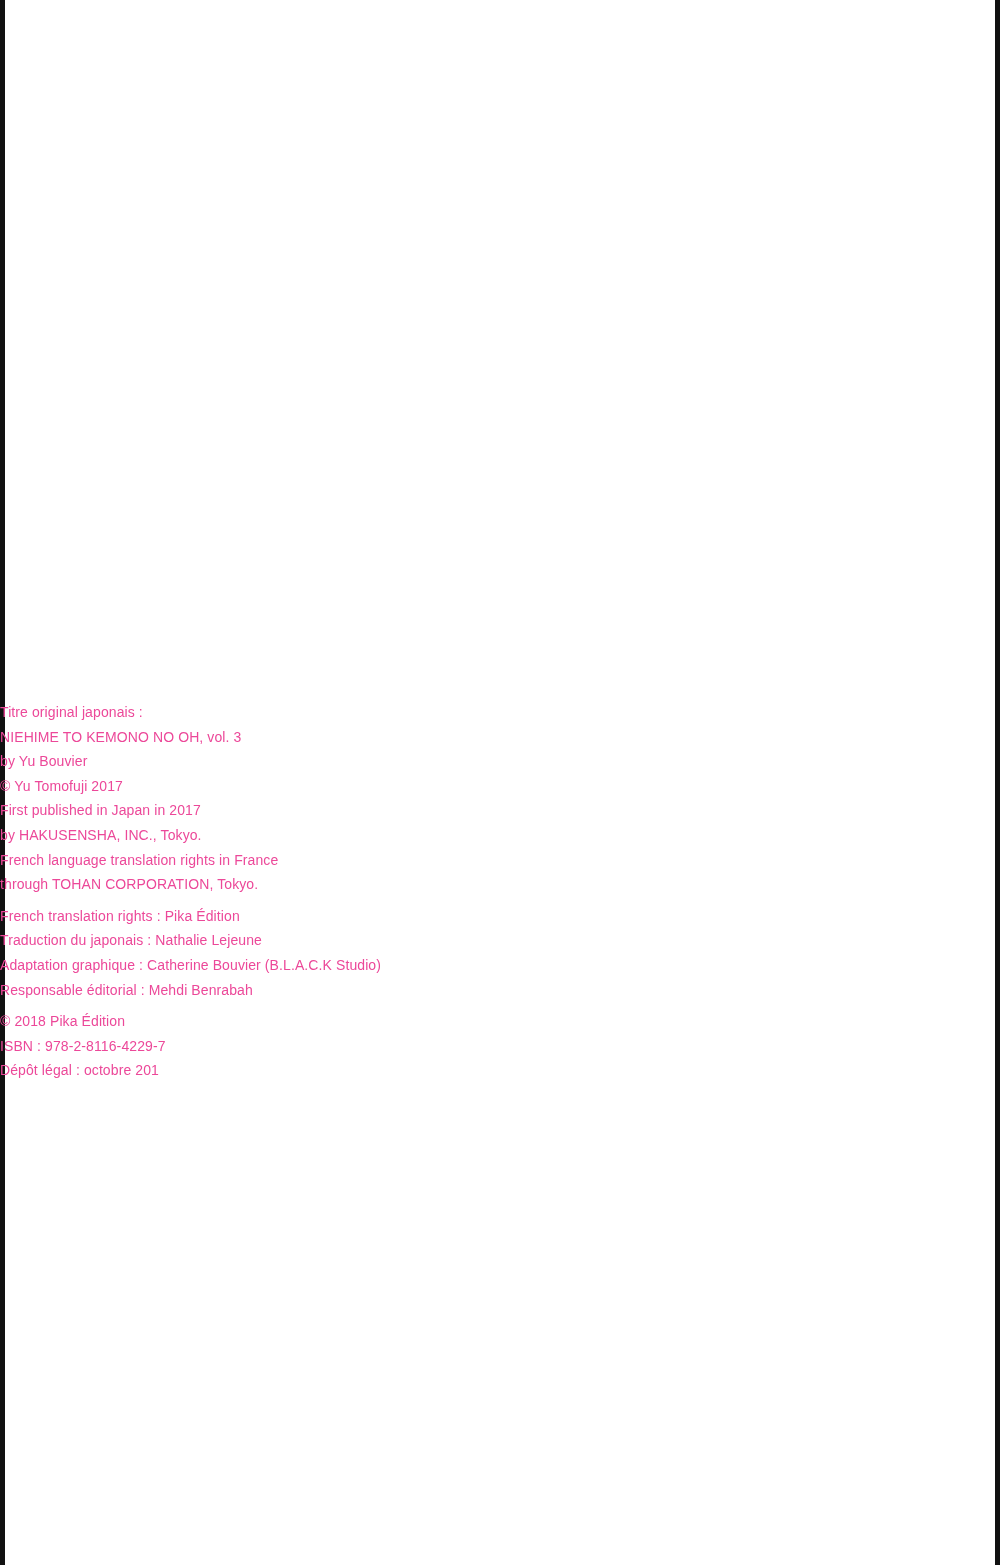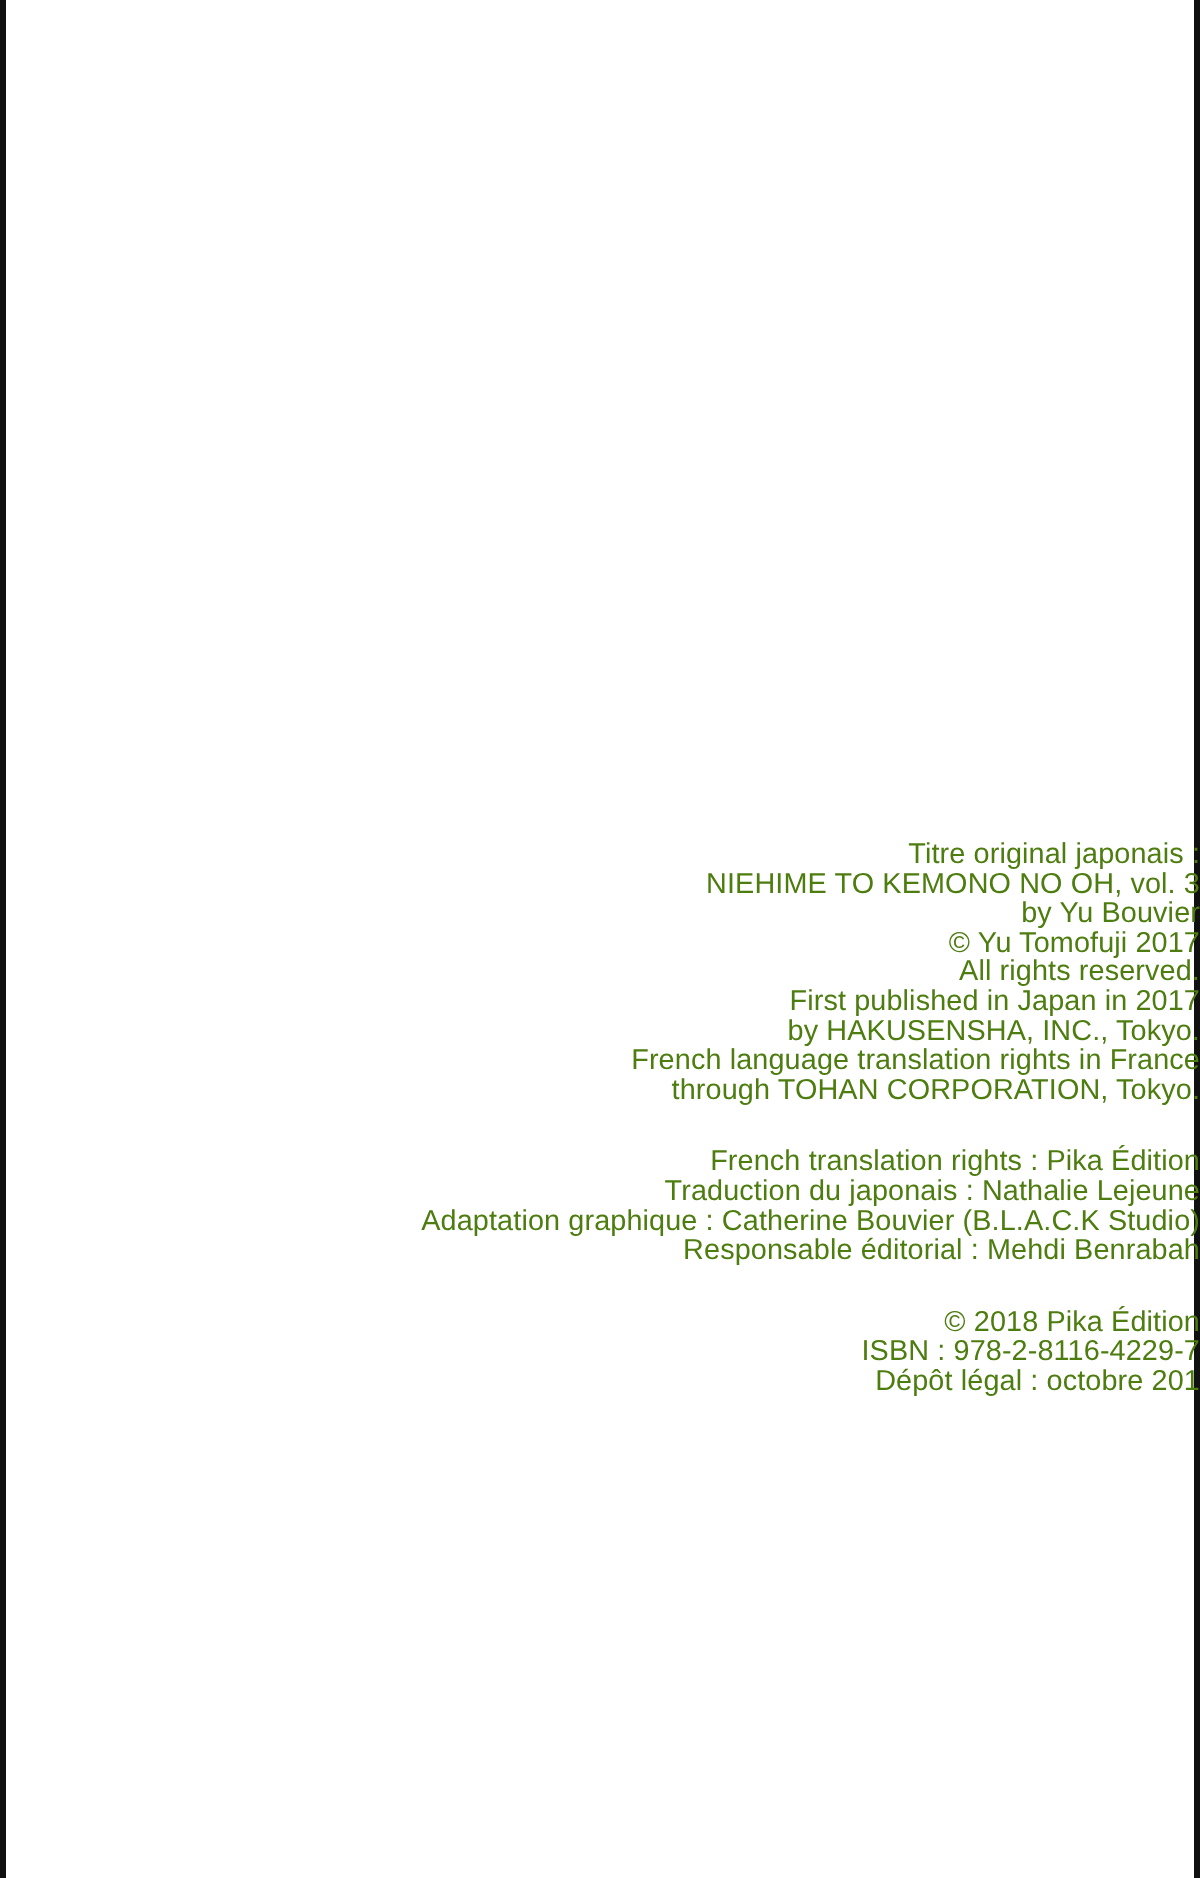--- a/index.html
+++ b/index.html
@@ -29,53 +29,52 @@
     background: #111111;
   }
   .edge-left { left: 0; }
   .edge-right { right: 0; }
 
   .colophon {
     position: absolute;
     left: 0;
     right: 0;
     top: 700px;
-    text-align: right;
-    font-size: 24px;
+    text-align: left;
+    font-size: 14px;
     line-height: 24.6px;
-    color: #4d7c0f;
+    color: #ec4899;
     letter-spacing: 0.1px;
   }
   .block {
     margin: 0;
     padding: 0;
   }
   .block + .block {
-    margin-top: 35px;
+    margin-top: 7px;
   }
   .line {
     display: block;
     white-space: pre;
   }
 </style>
 </head>
 <body>
 
 <div class="page">
   <div class="edge edge-left"></div>
   <div class="edge edge-right"></div>
 
   <div class="colophon">
 
     <div class="block">
       <span class="line">Titre original japonais :</span>
       <span class="line">NIEHIME TO KEMONO NO OH, vol. 3</span>
       <span class="line">by Yu Bouvier</span>
       <span class="line">© Yu Tomofuji 2017</span>
-      <span class="line">All rights reserved.</span>
       <span class="line">First published in Japan in 2017</span>
       <span class="line">by HAKUSENSHA, INC., Tokyo.</span>
       <span class="line">French language translation rights in France</span>
       <span class="line">through TOHAN CORPORATION, Tokyo.</span>
     </div>
 
     <div class="block">
       <span class="line">French translation rights : Pika Édition</span>
       <span class="line">Traduction du japonais : Nathalie Lejeune</span>
       <span class="line">Adaptation graphique : Catherine Bouvier (B.L.A.C.K Studio)</span>

